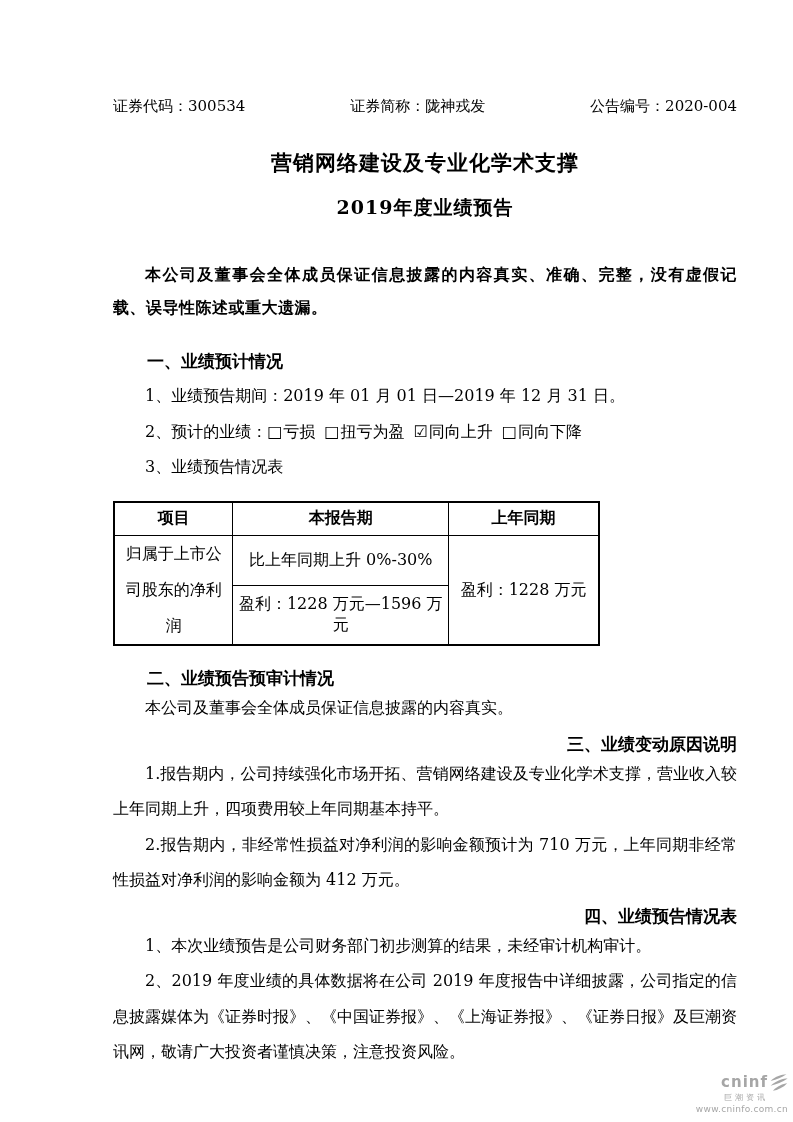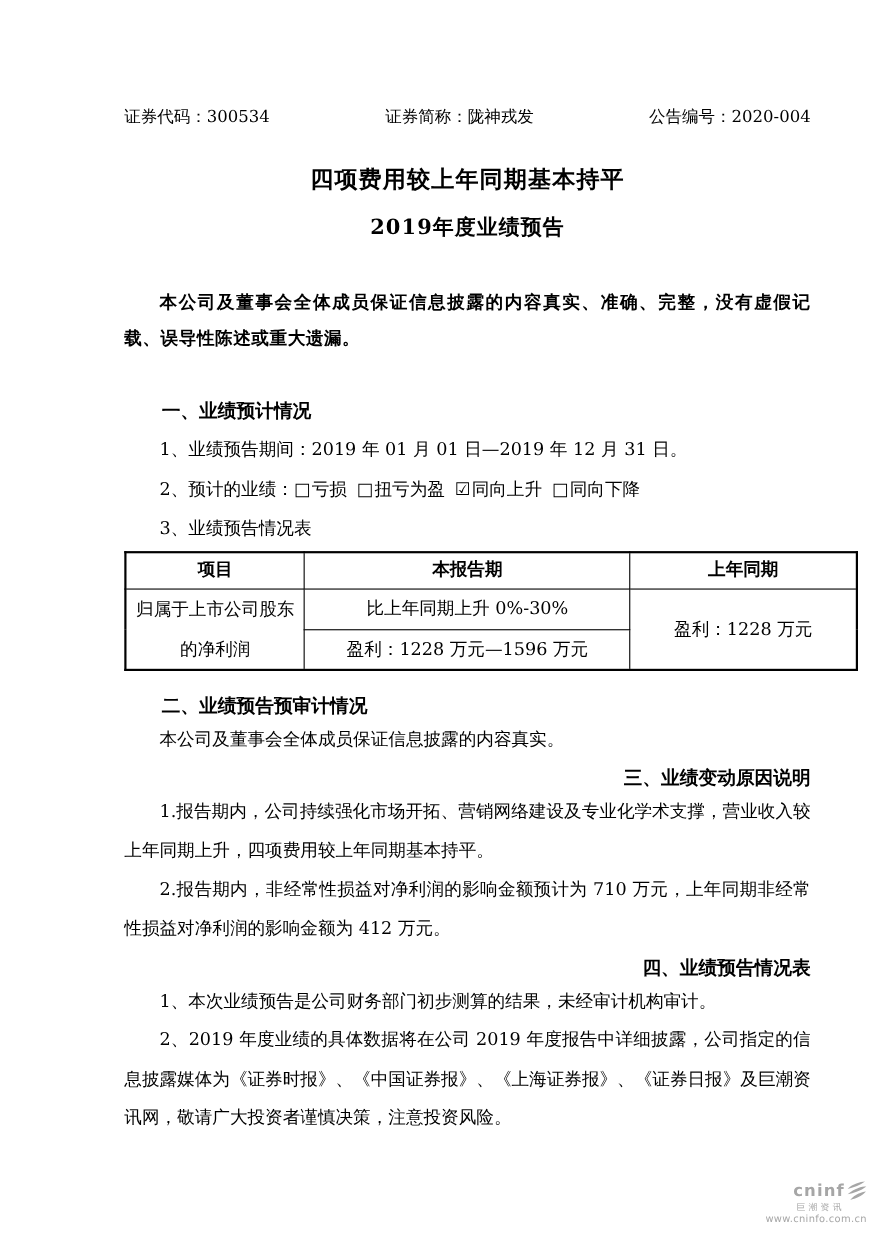--- a/index.html
+++ b/index.html
@@ -52,34 +52,34 @@
     text-indent: 2em;
     text-align: justify;
     letter-spacing: 0.5px;
   }
   .sec-heading {
     font-size: 17px;
     font-weight: bold;
     line-height: 24px;
     text-indent: 2em;
   }
-  .sec1-heading { margin-top: 38px; }
+  .sec1-heading { margin-top: 25px; }
   .para {
     font-size: 16px;
     line-height: 35.5px;
     text-indent: 2em;
     text-align: justify;
   }
   .list-block { margin-top: 5px; }
   .checkbox-option { margin-right: 9px; }
   .checkbox-option .box-glyph { margin-right: 1px; }
   
   table.forecast {
-    margin-top: 3px;
-    width: 667px;
+    margin-top: 16px;
+    width: 487px;
     border-collapse: collapse;
     table-layout: fixed;
   }
   table.forecast th, table.forecast td {
     border: 1px solid #000;
     text-align: center;
     vertical-align: middle;
     font-size: 16px;
     padding: 0 4px;
   }
@@ -132,21 +132,21 @@
 <body>
 
 <div class="page">
 
   <div class="doc-header">
     <span>证券代码：300534</span>
     <span>证券简称：陇神戎发</span>
     <span>公告编号：2020-004</span>
   </div>
 
-  <div class="title1">四项费用较上年同期基本持平</div>
+  <div class="title1">营销网络建设及专业化学术支撑</div>
   <div class="title2">2019年度业绩预告</div>
 
   <p class="disclaimer">本公司及董事会全体成员保证信息披露的内容真实、准确、完整，没有虚假记载、误导性陈述或重大遗漏。</p>
 
   <div class="sec-heading sec1-heading">一、业绩预计情况</div>
 
   <div class="list-block">
     <p class="para">1、业绩预告期间：2019 年 01 月 01 日—2019 年 12 月 31 日。</p>
 
     <p class="para"><span>2、预计的业绩：</span><span class="checkbox-option"><span class="box-glyph">□</span><span>亏损</span></span><span class="checkbox-option"><span class="box-glyph">□</span><span>扭亏为盈</span></span><span class="checkbox-option"><span class="box-glyph">☑</span><span>同向上升</span></span><span class="checkbox-option"><span class="box-glyph">□</span><span>同向下降</span></span></p>

